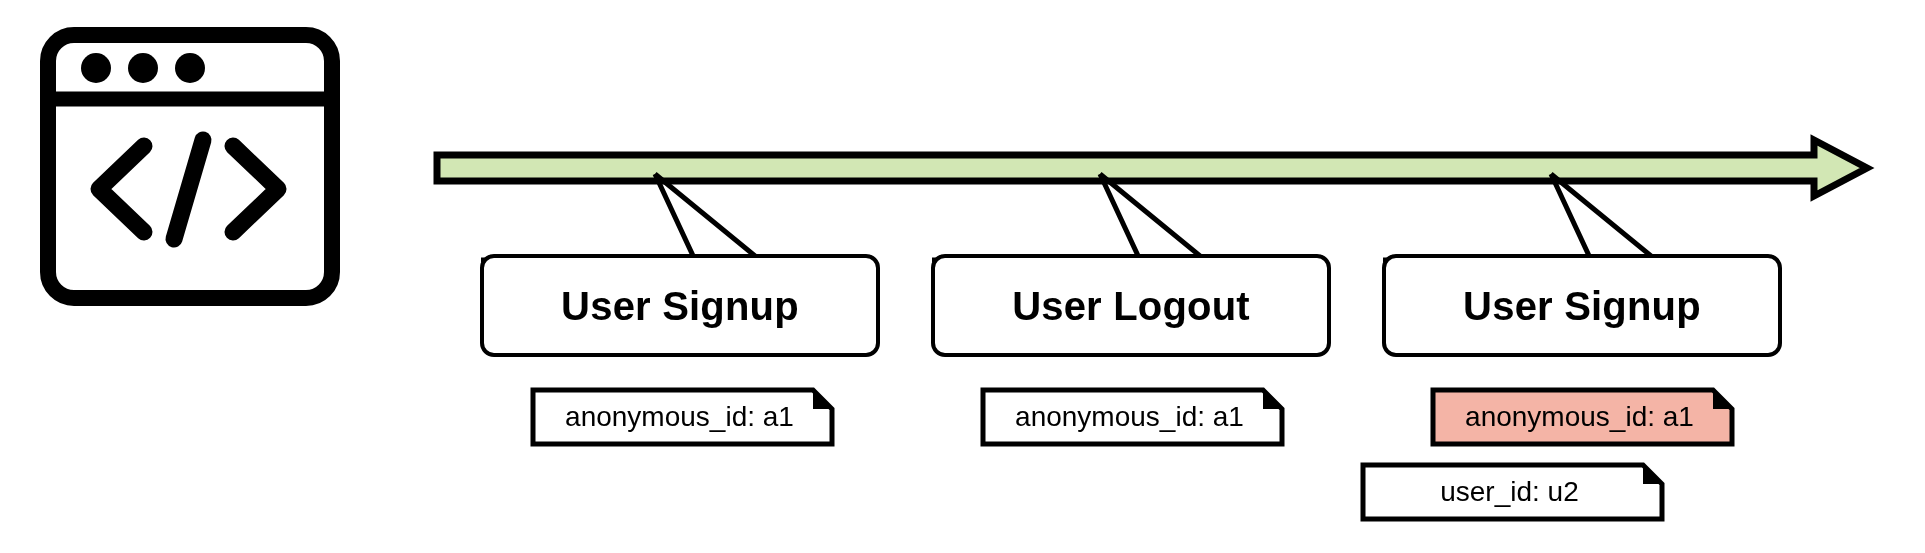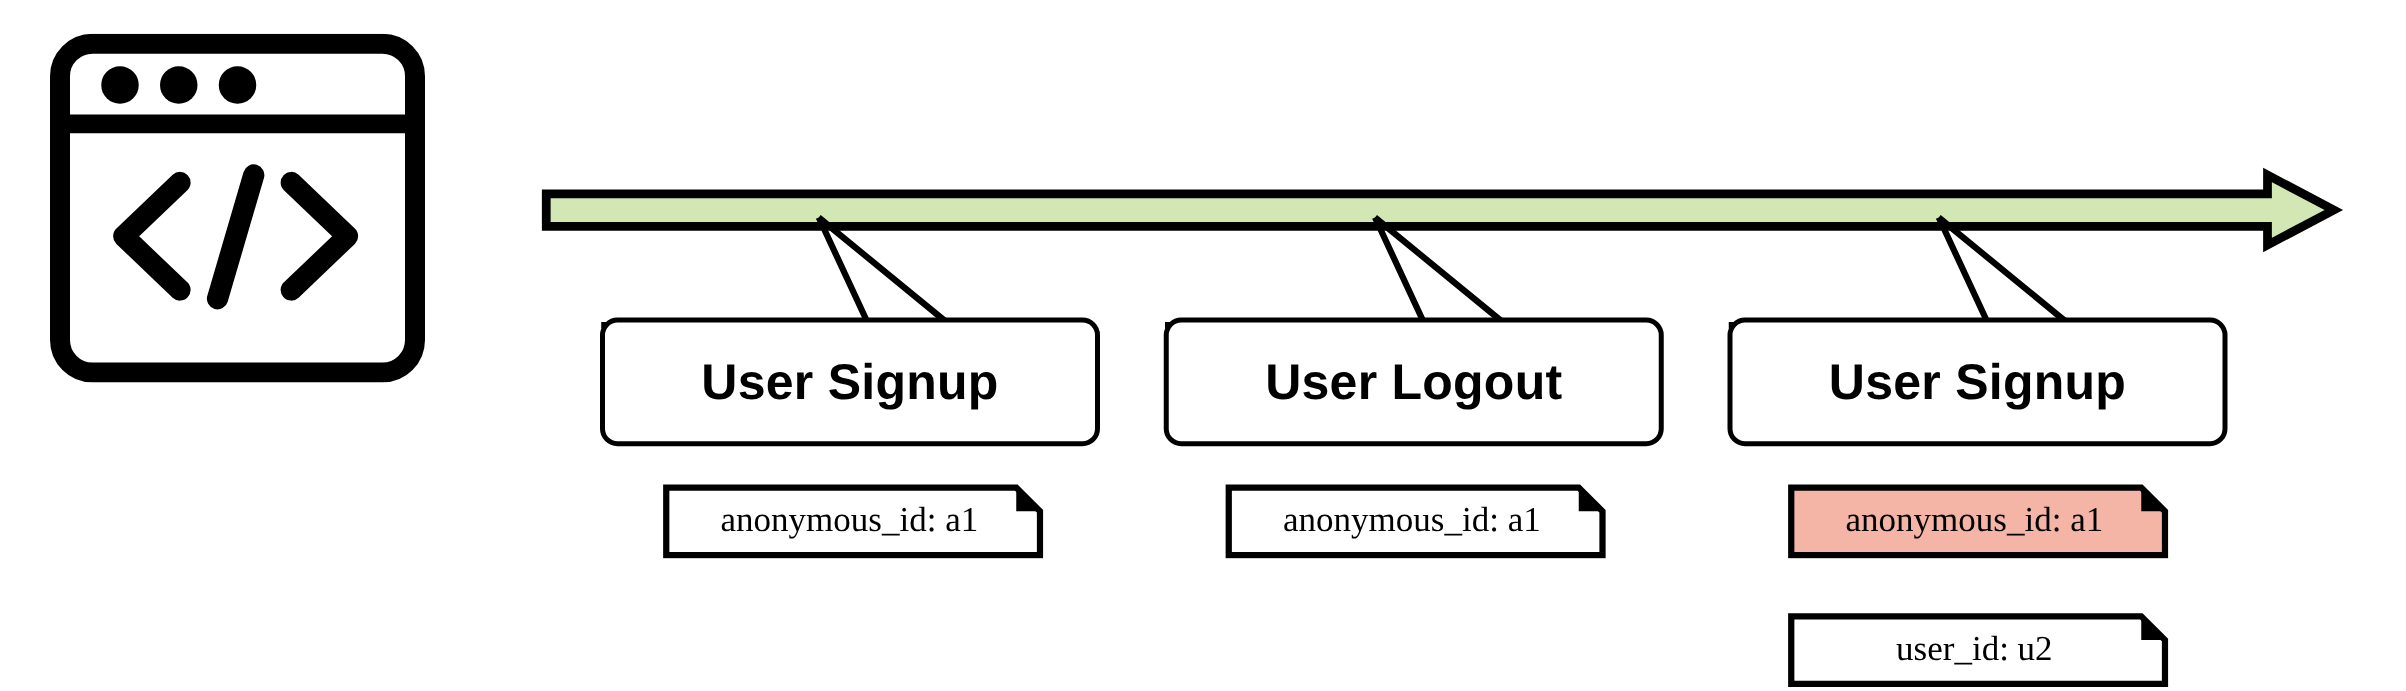--- a/index.html
+++ b/index.html
@@ -73,21 +73,20 @@
     letter-spacing: 0.2px;
     line-height: 1;
     white-space: nowrap;
   }
 
   
   .note {
     position: absolute;
     width: 305px;
     height: 60px;
-    font-family: Liberation Serif, serif;
   }
   .note svg {
     position: absolute;
     left: 0;
     top: 0;
     width: 305px;
     height: 60px;
   }
   .note-label {
     position: absolute;
@@ -177,21 +176,21 @@
   </div>
 
   <div class="note" style="left:1430px; top:387px;">
     <svg viewBox="0 0 305 60" width="305" height="60" xmlns="http://www.w3.org/2000/svg">
       <polygon points="3,3 283,3 302,22 302,57 3,57" fill="#f4b4a6" stroke="#000000" stroke-width="5" stroke-linejoin="miter"></polygon>
       <polygon points="283,3 302,22 283,22" fill="#000000"></polygon>
     </svg>
     <span class="note-label">anonymous_id: a1</span>
   </div>
 
-  <div class="note" style="left:1430px; top:462px;margin-top:28px;">
+  <div class="note" style="left:1360px; top:462px;">
     <svg viewBox="0 0 305 60" width="305" height="60" xmlns="http://www.w3.org/2000/svg">
       <polygon points="3,3 283,3 302,22 302,57 3,57" fill="#ffffff" stroke="#000000" stroke-width="5" stroke-linejoin="miter"></polygon>
       <polygon points="283,3 302,22 283,22" fill="#000000"></polygon>
     </svg>
     <span class="note-label">user_id: u2</span>
   </div>
 
 </div>
 
 </body></html>

